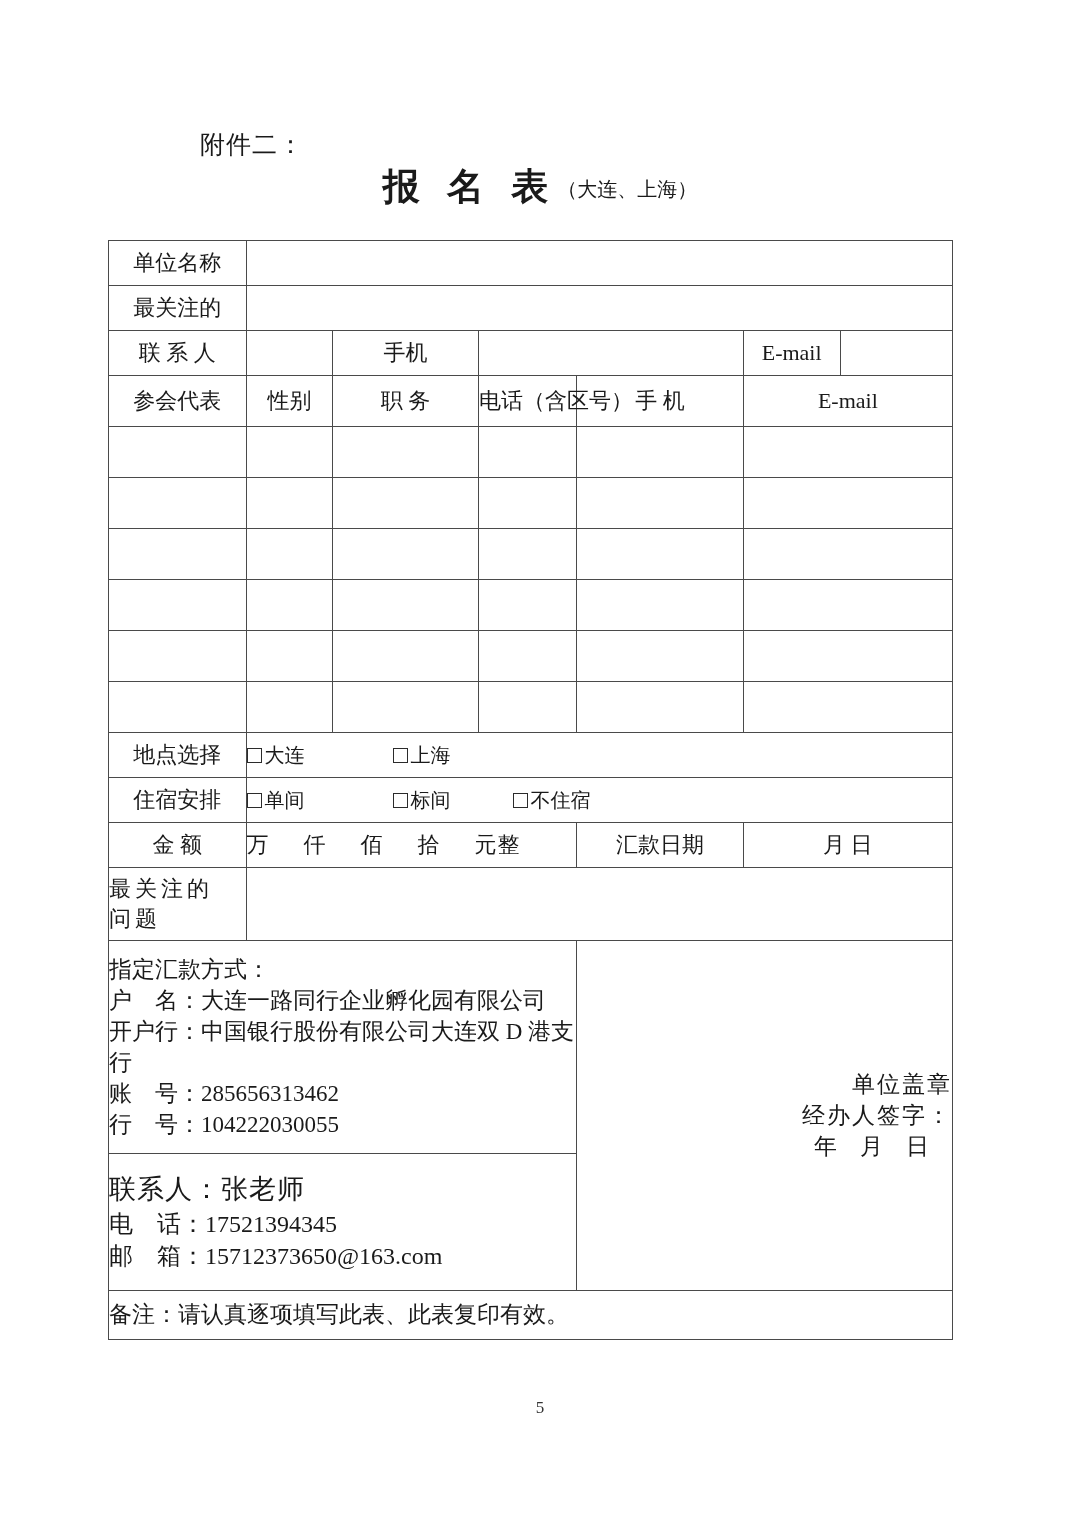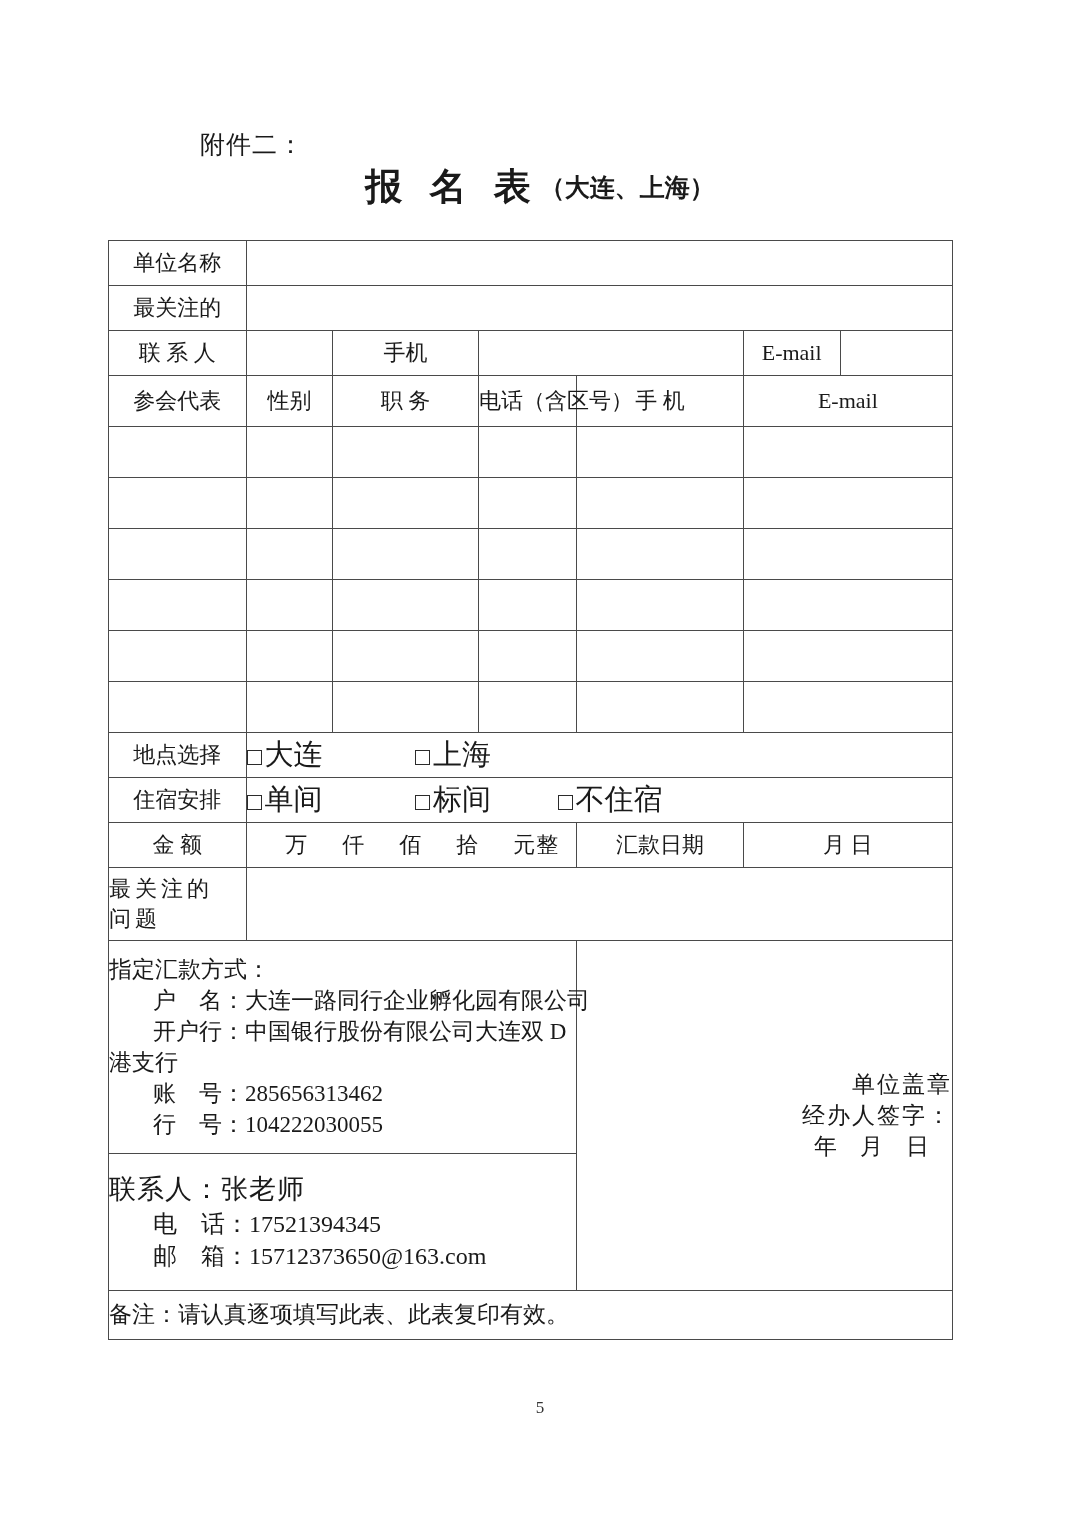--- a/index.html
+++ b/index.html
@@ -42,22 +42,22 @@
     white-space: nowrap;
   }
   .doc-title .main {
     font-size: 37px;
     font-weight: bold;
     letter-spacing: 9px;
     font-family: "Liberation Serif", "DejaVu Serif", serif;
     margin-top: 29px;
   }
   .doc-title .sub {
-    font-size: 25px;
-    font-weight: bold;
+    font-size: 20px;
+    font-weight: normal;
     letter-spacing: 0px;
     position: relative;
     top: -3px;
   }
 
   
   .form-table {
     position: absolute;
     left: 108px;
     top: 240px;
@@ -78,40 +78,40 @@
     font-size: 22px;
   }
   .h-row td { height: 44px; }
   .data-row td { height: 50px; }
 
   .cell-pad { padding: 0 8px; }
 
   .opt-cell {
     padding-left: 12px;
     white-space: nowrap;
-    font-size: 29px;
+    font-size: 20px;
   }
   .opt {
     display: inline-block;
   }
   .cb {
     display: inline-block;
     width: 15px;
     height: 15px;
     border: 1.6px solid #2b2b2b;
     vertical-align: -1px;
     margin-right: 3px;
     box-sizing: border-box;
     background: #fff;
   }
   .gap-a { display: inline-block; width: 78px; }
   .gap-b { display: inline-block; width: 52px; }
 
   .amt-cell {
-    text-align: right;
+    text-align: left;
     white-space: nowrap;
     font-size: 22px;
     letter-spacing: 1px;
   }
   .amt-cell .u { display: inline-block; margin: 0 17px; }
   .amt-cell .u:first-child { margin-left: 0; }
 
   .two-line {
     text-align: left;
     padding: 4px 0 4px 12px;
@@ -122,21 +122,21 @@
 
   
   .bank-cell {
     vertical-align: top;
     padding: 8px 0 6px 12px;
     font-size: 23px;
     line-height: 1.62;
   }
   .bank-cell .ln { white-space: nowrap; font-family: Liberation Serif, serif; }
   .bank-cell .ln.wrapline { white-space: normal; }
-  .key2 { display: inline-block; min-width: 2.55em; margin-left: 44px; }
+  .key2 { display: inline-block; min-width: 2.55em; }
 
   .contact-cell {
     vertical-align: top;
     padding: 6px 0 8px 12px;
     font-size: 24px;
     line-height: 1.62;
   }
   .contact-cell .big {
     font-size: 27px;
     font-weight: normal;

